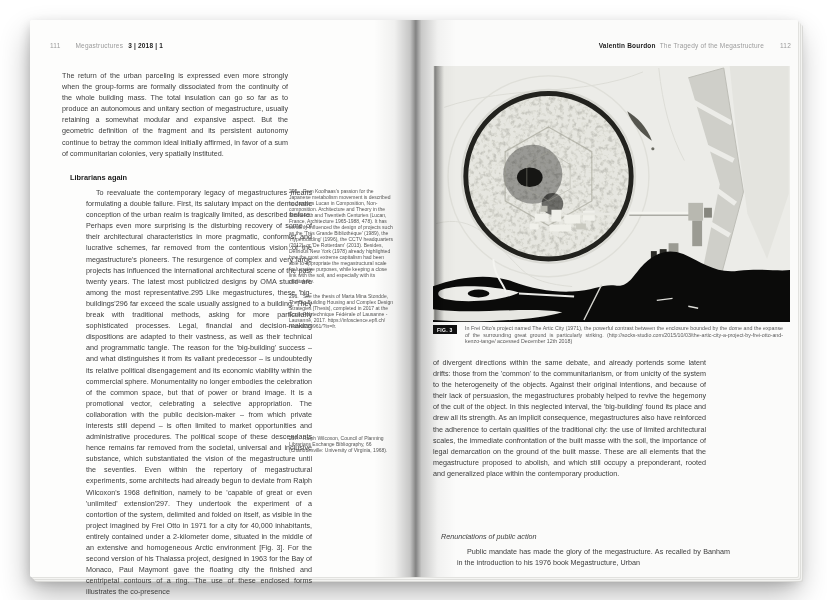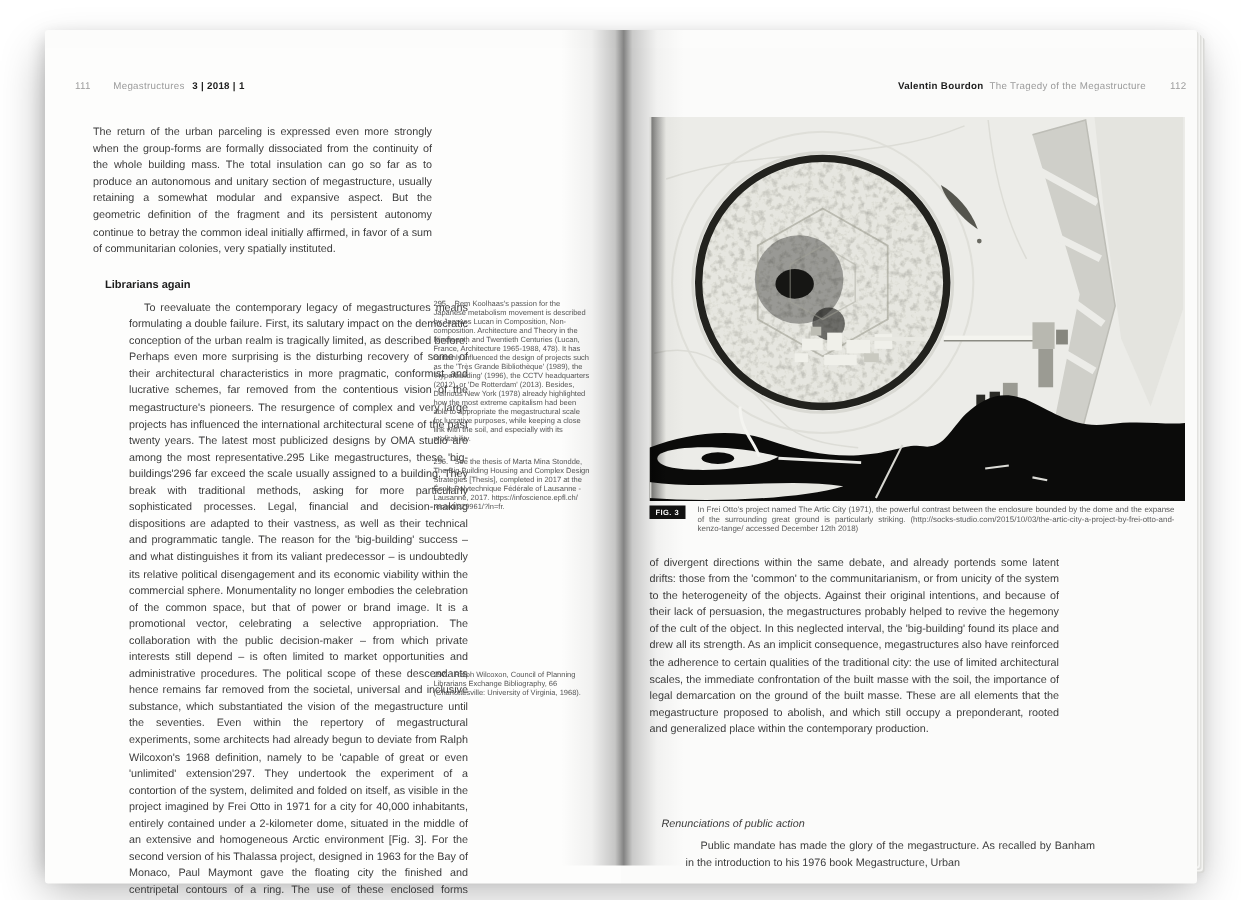--- a/index.html
+++ b/index.html
@@ -1,20 +1,20 @@
 <!DOCTYPE html>
 <html><head>
 <meta charset="utf-8">
 <style>
   html,body{margin:0;padding:0;width:827px;height:600px;background:#ffffff;overflow:hidden;
     font-family:"Liberation Sans",sans-serif;-webkit-font-smoothing:antialiased;}
   .book{position:absolute;left:30px;top:20px;width:768px;height:557px;background:#fcfcfb;border-radius:2px;
     box-shadow:1px 1px 0 #e2e2df,2px 2px 0 #f5f5f3,3px 3px 0 #dfdfdc,4px 4px 0 #f3f3f1,5px 5px 0 #d9d9d6,
                0 16px 30px rgba(0,0,0,.30),0 5px 12px rgba(0,0,0,.18);}
-  .page{position:absolute;top:12px;height:557px;width:384px;}
+  .page{position:absolute;top:0;height:557px;width:384px;}
   .page-left{left:0;background:#fdfdfc;border-radius:2px 0 0 2px;}
   .page-right{left:384px;background:#fbfbfa;border-radius:0 2px 2px 0;}
   .spine-shade{position:absolute;left:344px;top:0;width:82px;height:557px;pointer-events:none;z-index:5;
     background:linear-gradient(90deg,rgba(0,0,0,0) 0%,rgba(0,0,0,.05) 25%,rgba(0,0,0,.22) 44%,rgba(0,0,0,.48) 51%,rgba(0,0,0,.20) 58%,rgba(0,0,0,.04) 78%,rgba(0,0,0,0) 100%);}
   .abs{position:absolute;}
   
   .runhead{font-size:6.5px;letter-spacing:.2px;white-space:nowrap;color:#9b9b9b;}
   .runhead b{color:#1c1c1c;font-weight:bold;}
   
   .body-txt{font-size:7.2px;line-height:11.1px;color:#3c3c3c;text-align:justify;}

